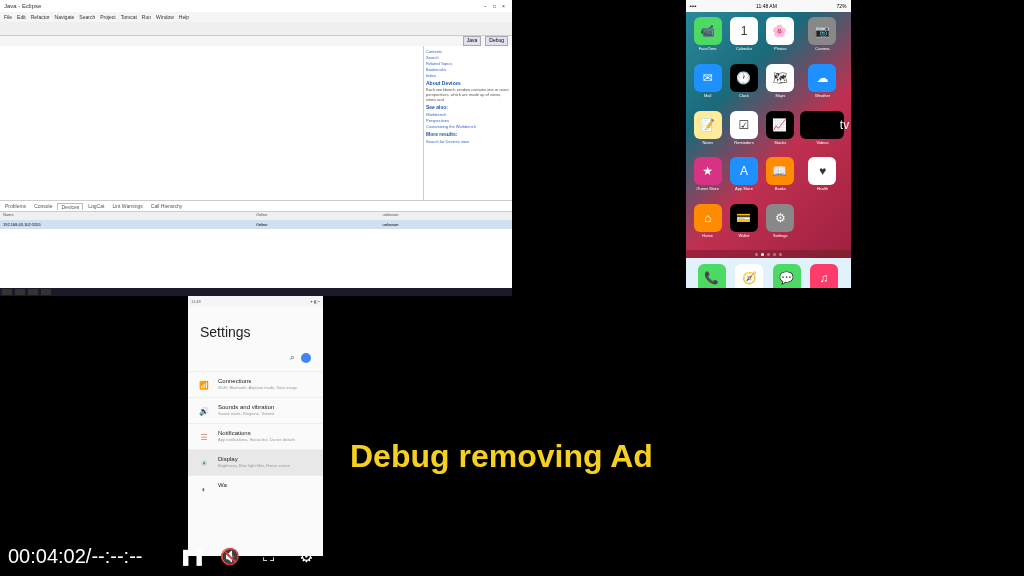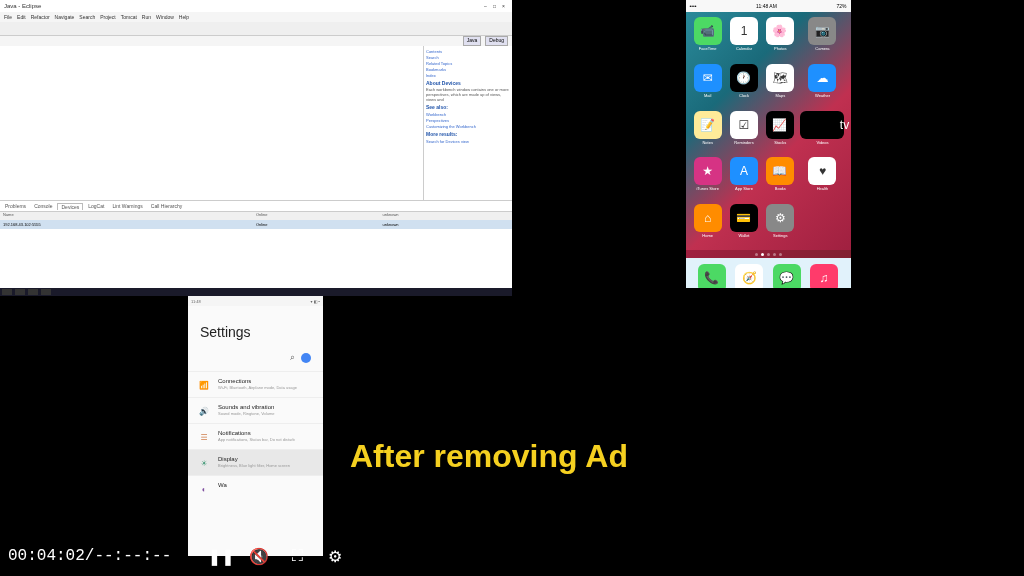--- a/index.html
+++ b/index.html
@@ -53,21 +53,21 @@
 .and-search{display:flex;justify-content:flex-end;padding:0 12px 8px;gap:6px;align-items:center}
 .and-search-icon{font-size:9px;color:#555}
 .and-avatar{width:10px;height:10px;border-radius:50%;background:#4285f4}
 .and-item{display:flex;padding:6px 10px;gap:8px;border-top:1px solid #eee;align-items:flex-start}
 .and-item.hl{background:#e8e8e8}
 .and-icn{width:12px;height:12px;font-size:8px;display:flex;align-items:center;justify-content:center;margin-top:1px}
 .and-txt{flex:1}
 .and-txt-t{font-size:6px;color:#222}
 .and-txt-s{font-size:4px;color:#999;margin-top:1px}
 .video-ctrl{position:absolute;bottom:0;left:0;right:0;height:40px;display:flex;align-items:center;gap:14px;padding:0 8px;color:#fff;font-size:16px}
-.vtime{font-size:16px;color:#fff;font-family:Liberation Mono, monospace}
+.vtime{font-size:20px;color:#fff;font-family:Liberation Sans, sans-serif}
 .vbtn{width:24px;height:24px;display:flex;align-items:center;justify-content:center;color:#fff;font-size:16px}
 
 
 .overlay-text{position:absolute;left:350px;top:438px;font-size:32px;font-weight:bold;color:#f5d020;z-index:100}
 </style>
 </head>
 <body>
 
 <div class="quad q1">
   <div class="titlebar">
@@ -296,13 +296,13 @@
   <div class="video-ctrl">
     <span class="vtime">00:04:02/--:--:--</span>
     <span style="flex:0 0 10px"></span>
     <div class="vbtn">❚❚</div>
     <div class="vbtn">🔇</div>
     <div class="vbtn">⛶</div>
     <div class="vbtn">⚙</div>
   </div>
 </div>
 
-<div class="overlay-text">After removing Ad</div>
+<div class="overlay-text">Debug removing Ad</div>
 
 </body></html>

